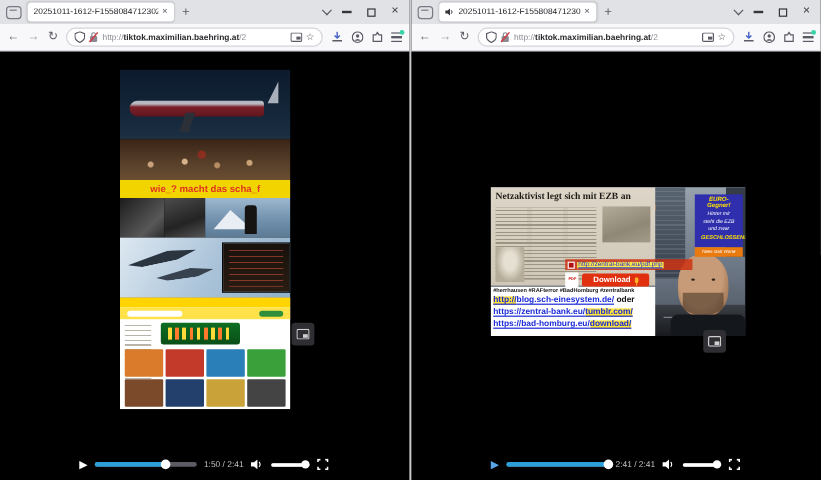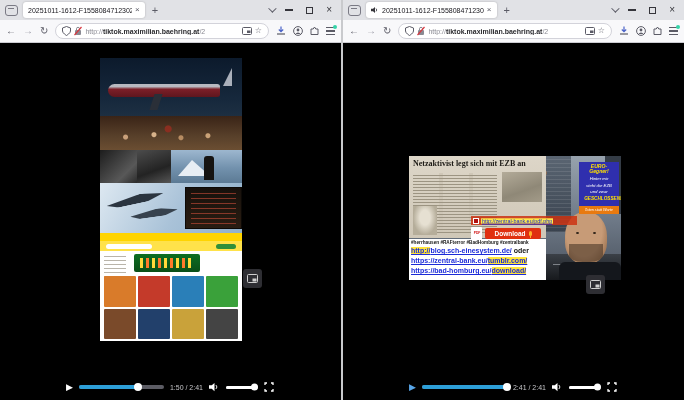--- a/index.html
+++ b/index.html
@@ -225,20 +225,23 @@
         </span>
     </div>
     <div class="content">
       <div class="vvideo">
         <div class="seg-plane">
           <div class="tail"></div>
             <div class="fuselage"></div>
             <div class="stairs"></div>
         </div>
         <div class="seg-crowd"></div>
+        <div class="seg-caption">
+          <span>wie_? macht das scha_f</span>
+        </div>
         <div class="seg-photos">
           <div class="bw1"></div>
           <div class="bw2"></div>
           <div class="mtn">
               <div class="figure"></div>
             </div>
         </div>
         <div class="seg-jets">
           <div class="jet1"></div>
             <div class="jet2"></div>

